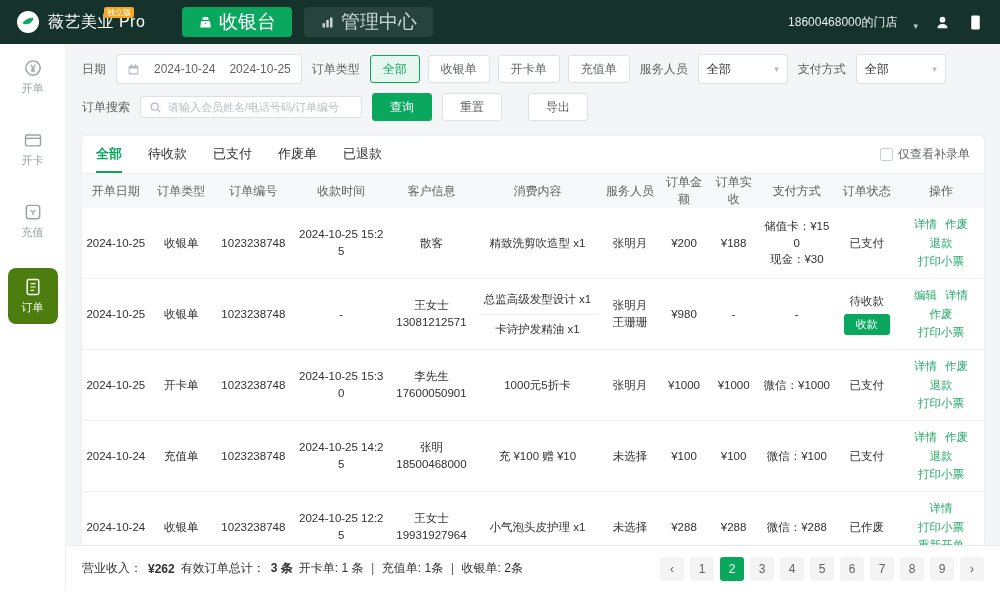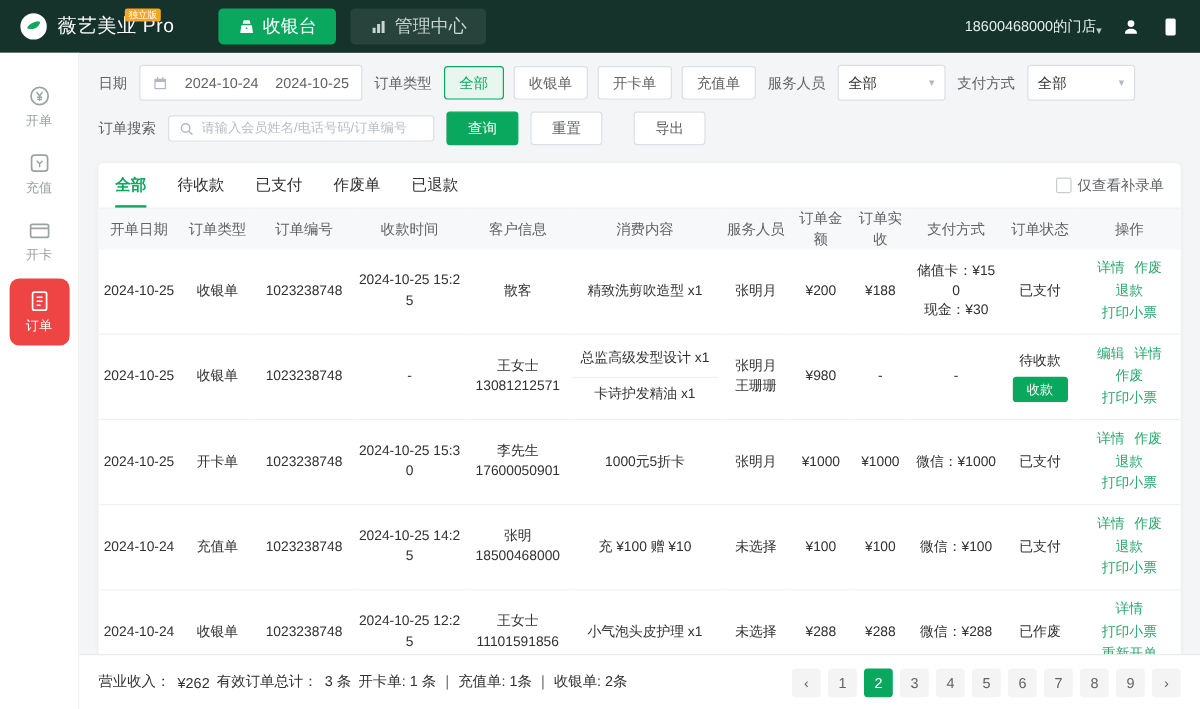--- a/index.html
+++ b/index.html
@@ -4,32 +4,32 @@
 <style>
 *{margin:0;padding:0;box-sizing:border-box}
 html,body{width:1000px;height:591px;overflow:hidden;font-family:"Liberation Sans","DejaVu Sans",sans-serif;font-size:12px;color:#303133;background:#f3f5f7}
 
 .topbar{height:44px;background:#15332b;display:flex;align-items:center;padding:0 16px;color:#fff}
 .logo{display:flex;align-items:center;gap:8px;position:relative;min-width:150px}
 .logo-mark{display:flex}
 .logo-text{font-weight:normal;font-size:16px;letter-spacing:.5px}
 .logo-badge{position:absolute;top:-3px;left:88px;background:#f5a623;color:#fff;font-size:8px;line-height:11px;padding:0 3px;border-radius:2px}
 .topnav{display:flex;gap:12px;margin-left:16px}
-.nav-btn{display:flex;align-items:center;gap:6px;height:30px;padding:0 16px;border-radius:4px;background:rgba(255,255,255,.08);color:#c7d6d0;font-size:15px;cursor:pointer}
+.nav-btn{display:flex;align-items:center;gap:6px;height:30px;padding:0 16px;border-radius:4px;background:rgba(255,255,255,.08);color:#c7d6d0;font-size:19px;cursor:pointer}
 .nav-btn.active{background:#0aa85e;color:#fff}
 .top-right{margin-left:auto;display:flex;align-items:center;gap:16px}
-.store{display:flex;align-items:flex-end;gap:0;color:#e6efeb;cursor:pointer}
+.store{display:flex;align-items:flex-end;gap:16px;color:#e6efeb;cursor:pointer}
 .caret{font-size:9px;color:inherit;opacity:.8}
 .tb-icon{display:flex;color:#fff;cursor:pointer}
 
 .layout{display:flex;height:547px}
-.sidebar{width:66px;background:#fff;display:flex;flex-direction:column;align-items:center;padding-top:20px;gap:6px;border-right:1px solid #eef0f2}
+.sidebar{width:66px;background:#fff;display:flex;flex-direction:column;align-items:center;padding-top:8px;gap:22px;border-right:1px solid #eef0f2}
 .side-item{width:50px;padding:6px 0;display:flex;flex-direction:column;align-items:center;gap:3px;color:#9aa3a0;font-size:11px;cursor:pointer;border-radius:8px}
 .side-item .svg-i{display:flex}
-.side-item.active{background:#ef4444;color:#fff;padding:9px 0}
+.side-item.active{background:#4d7c0f;color:#fff;padding:9px 0}
 .main{flex:1;display:flex;flex-direction:column;overflow:hidden}
 
 .filters{padding:10px 16px 2px}
 .f-row{display:flex;align-items:center;gap:10px;margin-bottom:9px}
 .f-label{color:#606266;white-space:nowrap}
 .date-range{display:flex;align-items:center;gap:14px;background:#fff;border:1px solid #dcdfe6;border-radius:3px;height:30px;padding:0 10px;color:#606266;cursor:pointer}
 .date-range .svg-i{display:flex;color:#b3b9c2}
 .chips{display:flex;gap:8px}
 .chip{height:28px;padding:0 12px;display:flex;align-items:center;background:#fff;border:1px solid #dcdfe6;border-radius:3px;color:#606266;cursor:pointer;white-space:nowrap}
 .chip.active{background:#e7f7ef;border-color:#0aa85e;color:#0aa85e}
@@ -53,21 +53,21 @@
 .table-wrap{flex:1;overflow:hidden}
 table{width:100%;border-collapse:collapse;table-layout:fixed;font-size:11.5px}
 thead th{background:#f7f8fa;color:#606266;font-weight:normal;height:32px;padding:0 3px;font-size:12px}
 tbody td{border-bottom:1px solid #f0f1f3;padding:7px 3px;text-align:center;vertical-align:middle;line-height:1.45;word-break:break-all}
 .items div.item-sep{border-top:1px solid #eef0f2;margin-top:6px;padding-top:6px}
 .collect-btn{display:block;margin:4px auto 0;background:#0aa85e;color:#fff;border:none;border-radius:3px;padding:3px 12px;font-size:11px;cursor:pointer}
 .actions a{color:#2aa86d;margin:1px 4px;cursor:pointer;white-space:nowrap;display:inline-block}
 
 .footbar{height:46px;background:#fff;border-top:1px solid #e8eaed;display:flex;align-items:center;padding:0 16px;flex:none}
 .summary{display:flex;gap:6px;align-items:center}
-.summary .strong{font-weight:normal}
+.summary .strong{font-weight:bold}
 .pager{margin-left:auto;display:flex;gap:6px}
 .page-btn{min-width:24px;height:24px;display:flex;align-items:center;justify-content:center;background:#f4f4f5;border-radius:3px;color:#606266;cursor:pointer;padding:0 4px}
 .page-btn.active{background:#0aa85e;color:#fff}
 .svg-i svg{display:block}
 </style>
 </head>
 <body>
 
 <header class="topbar">
   <div class="logo">
@@ -123,34 +123,34 @@
           <svg viewBox="0 0 24 24" width="20" height="20">
             <circle cx="12" cy="12" r="8.6" fill="none" stroke="currentColor" stroke-width="1.7"></circle>
             <path d="M9 8l3 4 3-4M12 12v5M9.6 13.2h4.8M9.6 15.4h4.8" stroke="currentColor" stroke-width="1.4" fill="none"></path>
           </svg>
         </span>
         <span>开单</span>
       </div>
       <div class="side-item">
         <span class="svg-i">
           <svg viewBox="0 0 24 24" width="20" height="20">
+            <rect x="3" y="6" width="18" height="13" rx="2" fill="none" stroke="currentColor" stroke-width="1.7"></rect>
+            <path d="M3 10h18" stroke="currentColor" stroke-width="1.7"></path>
+          </svg>
+        </span>
+        <span>开卡</span>
+      </div>
+      <div class="side-item">
+        <span class="svg-i">
+          <svg viewBox="0 0 24 24" width="20" height="20">
             <rect x="4" y="4" width="16" height="16" rx="3" fill="none" stroke="currentColor" stroke-width="1.7"></rect>
             <path d="M9 9.5l3 3 3-3M12 12.5V16" stroke="currentColor" stroke-width="1.4" fill="none"></path>
           </svg>
         </span>
         <span>充值</span>
-      </div>
-      <div class="side-item">
-        <span class="svg-i">
-          <svg viewBox="0 0 24 24" width="20" height="20">
-            <rect x="3" y="6" width="18" height="13" rx="2" fill="none" stroke="currentColor" stroke-width="1.7"></rect>
-            <path d="M3 10h18" stroke="currentColor" stroke-width="1.7"></path>
-          </svg>
-        </span>
-        <span>开卡</span>
       </div>
       <div class="side-item active">
         <span class="svg-i">
           <svg viewBox="0 0 24 24" width="20" height="20">
             <rect x="5" y="3" width="14" height="18" rx="2" fill="none" stroke="currentColor" stroke-width="1.7"></rect>
             <path d="M9 8h6M9 12h6M9 16h4" stroke="currentColor" stroke-width="1.4"></path>
           </svg>
         </span>
         <span>订单</span>
       </div>
@@ -353,21 +353,21 @@
                 </td>
                 <td class="actions"><a>详情</a><a>作废</a><a>退款</a><a>打印小票</a></td>
               </tr>
               <tr>
                 <td>2024-10-24</td>
                 <td><span>收银单</span></td>
                 <td>1023238748</td>
                 <td>2024-10-25 12:25</td>
                 <td>
                   <div>王女士</div>
-                  <div>11101591856</div>
+                  <div>19931927964</div>
                 </td>
                 <td class="items">
                   <div>小气泡头皮护理 x1</div>
                 </td>
                 <td>
                   <div>未选择</div>
                 </td>
                 <td>¥288</td>
                 <td>¥288</td>
                 <td>

